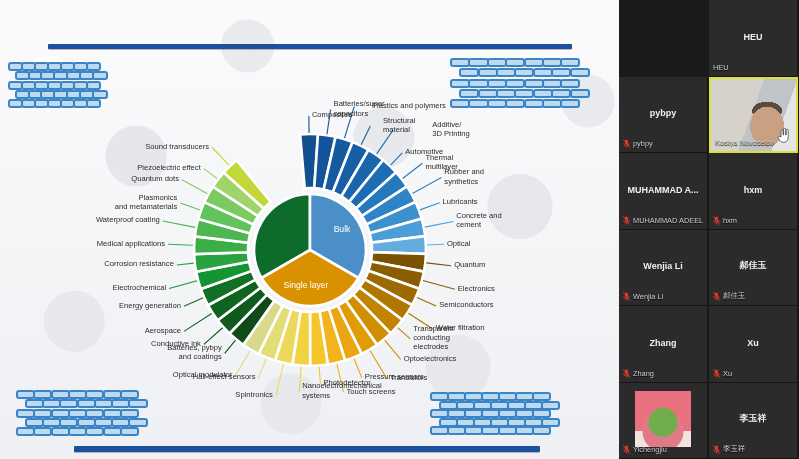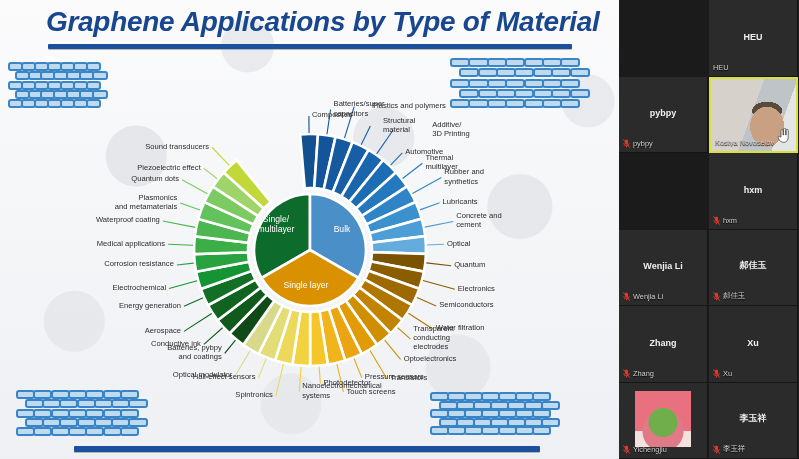--- a/index.html
+++ b/index.html
@@ -68,21 +68,20 @@
   .cursor{position:absolute;right:6px;bottom:8px;width:13px;height:15px;}
 </style>
 </head>
 <body>
 
 <div id="root">
 
   <div id="slide">
     <div id="slideInner">
 
-      <div id="title">Graphene Applications by Type of Material</div>
       <div id="titleRule"></div>
       <div id="footRule"></div>
 
       <div class="sheet s1">
           <i style="left:-2.0px;top:0.0px;width:11.4px"></i>
           <i style="left:11.0px;top:0.0px;width:11.4px"></i>
           <i style="left:23.9px;top:0.0px;width:11.4px"></i>
           <i style="left:36.9px;top:0.0px;width:11.4px"></i>
           <i style="left:49.9px;top:0.0px;width:11.4px"></i>
           <i style="left:62.9px;top:0.0px;width:11.4px"></i>
@@ -301,22 +300,20 @@
             <line x1="85.15906872793454" y1="239.68663759291263" x2="65.98249132012792" y2="248.2457776736918" stroke="#117025" stroke-width="1.1"></line>
             <line x1="79.12105213789248" y1="222.77893970791735" x2="51.14250950540429" y2="230.40790766970883" stroke="#159433" stroke-width="1.1"></line>
             <line x1="75.74093848657506" y1="205.14650584823497" x2="58.848596215393655" y2="207.0566819116537" stroke="#28a33f" stroke-width="1.1"></line>
             <line x1="75.09831758392662" y1="187.20451792918385" x2="50.11932561468015" y2="186.17984227302654" stroke="#3bae48" stroke-width="1.1"></line>
             <line x1="77.20832089615926" y1="169.37544677743105" x2="44.831180636101635" y2="162.99416253516802" stroke="#4cb750" stroke-width="1.1"></line>
             <line x1="82.02126525284558" y1="152.07910442618993" x2="62.28149234951019" y2="144.91381547704452" stroke="#62c25c" stroke-width="1.1"></line>
             <line x1="89.42382271115976" y1="135.72275901566945" x2="63.998958254951475" y2="121.7736992845106" stroke="#7ccb62" stroke-width="1.1"></line>
             <line x1="99.24168903107142" y1="120.69154505816618" x2="85.76398572789377" y2="110.33048750251513" stroke="#9ed46a" stroke-width="1.1"></line>
             <line x1="111.24368792826955" y1="107.33939487238895" x2="93.9880656907203" y2="89.24952198187377" stroke="#c2d838" stroke-width="1.1"></line>
           </svg>
-          <div class="ctr" style="left: 118px; top: 156px; width: 80px; white-space: pre;">Single/
-multilayer</div>
           <div class="ctr" style="left: 184px; top: 166px; width: 80px; white-space: pre;">Bulk</div>
           <div class="ctr" style="left: 148px; top: 222px; width: 80px; white-space: pre;">Single layer</div>
           <div class="lbl l" style="left: 193.901px; top: 52.4045px;">Composites</div>
           <div class="lbl l" style="left: 215.574px; top: 41.2984px;">Batteries/super
 capacitors</div>
           <div class="lbl l" style="left: 254px; top: 43.0552px;">Plastics and polymers</div>
           <div class="lbl l" style="left: 265px; top: 57.6947px;">Structural
 material</div>
           <div class="lbl l" style="left: 278.183px; top: 61.8143px; margin-left: 36px;">Additive/
 3D Printing</div>
@@ -388,20 +385,34 @@
       </div>
       <div class="tile vid active" style="left: 90px; top: 76.5px;">
         <div class="vidimg" style="background: radial-gradient(17px 20px at 66% 66%, rgb(202, 160, 131) 0px, rgb(202, 160, 131) 100%, rgba(0, 0, 0, 0) 100%), radial-gradient(15px 9px at 66% 44%, rgb(90, 74, 60) 0px, rgb(90, 74, 60) 100%, rgba(0, 0, 0, 0) 100%), linear-gradient(110deg, rgb(214, 210, 203) 0px, rgb(214, 210, 203) 48%, rgb(191, 196, 200) 48%, rgb(191, 196, 200) 78%, rgb(227, 229, 230) 78%, rgb(227, 229, 230) 100%);"></div>
         <div class="tag">
           <span>Kostya Novoselov</span>
         </div>
         <div class="cursor"><svg width="13" height="15" viewBox="0 0 13 15">
             <path d="M4 9V2.6a1 1 0 0 1 2 0V7h.6V1.2a1 1 0 0 1 2 0V7h.6V2.3a1 1 0 0 1 2 0V9c0 3-1.6 5.4-4.2 5.4C4 14.4 2.4 12.6 1.6 10.6l-.5-1.3c-.3-.8.9-1.4 1.4-.7L4 9z" fill="#fff" stroke="#333" stroke-width="0.7"></path>
           </svg></div>
       </div>
+      <div class="tile" style="left: 0px; top: 153px;">
+        <div class="nm">MUHAMMAD  A...</div>
+        <div class="tag">
+          <span class="muted">
+            <svg width="7" height="9" viewBox="0 0 7 9">
+              <rect x="2" y="0.4" width="3" height="5" rx="1.5" fill="#e0392e"></rect>
+              <path d="M0.8 4.2a2.7 2.7 0 0 0 5.4 0" stroke="#e0392e" stroke-width="0.9" fill="none"></path>
+              <line x1="3.5" y1="6.6" x2="3.5" y2="8.4" stroke="#e0392e" stroke-width="0.9"></line>
+              <line x1="0.4" y1="0.4" x2="6.6" y2="8.6" stroke="#e0392e" stroke-width="1"></line>
+            </svg>
+          </span>
+          <span>MUHAMMAD ADEEL</span>
+        </div>
+      </div>
       <div class="tile" style="left: 90px; top: 153px;">
         <div class="nm">hxm</div>
         <div class="tag">
           <span class="muted">
             <svg width="7" height="9" viewBox="0 0 7 9">
               <rect x="2" y="0.4" width="3" height="5" rx="1.5" fill="#e0392e"></rect>
               <path d="M0.8 4.2a2.7 2.7 0 0 0 5.4 0" stroke="#e0392e" stroke-width="0.9" fill="none"></path>
               <line x1="3.5" y1="6.6" x2="3.5" y2="8.4" stroke="#e0392e" stroke-width="0.9"></line>
               <line x1="0.4" y1="0.4" x2="6.6" y2="8.6" stroke="#e0392e" stroke-width="1"></line>
             </svg>

